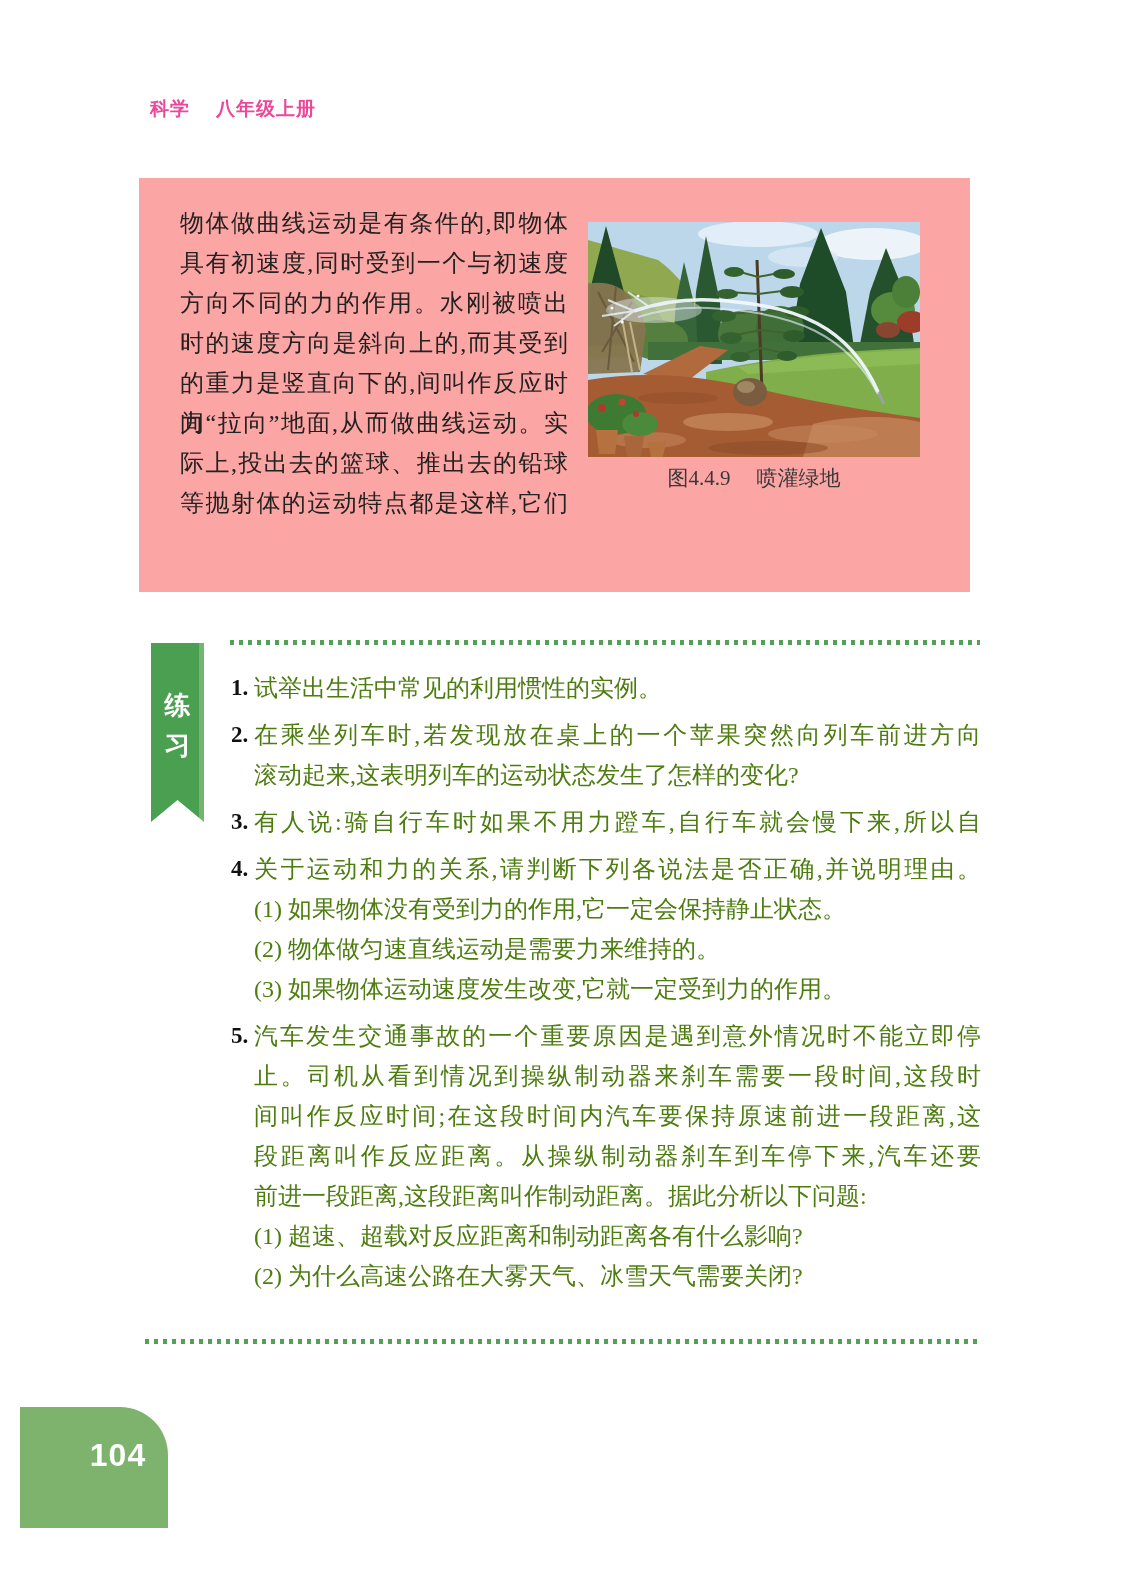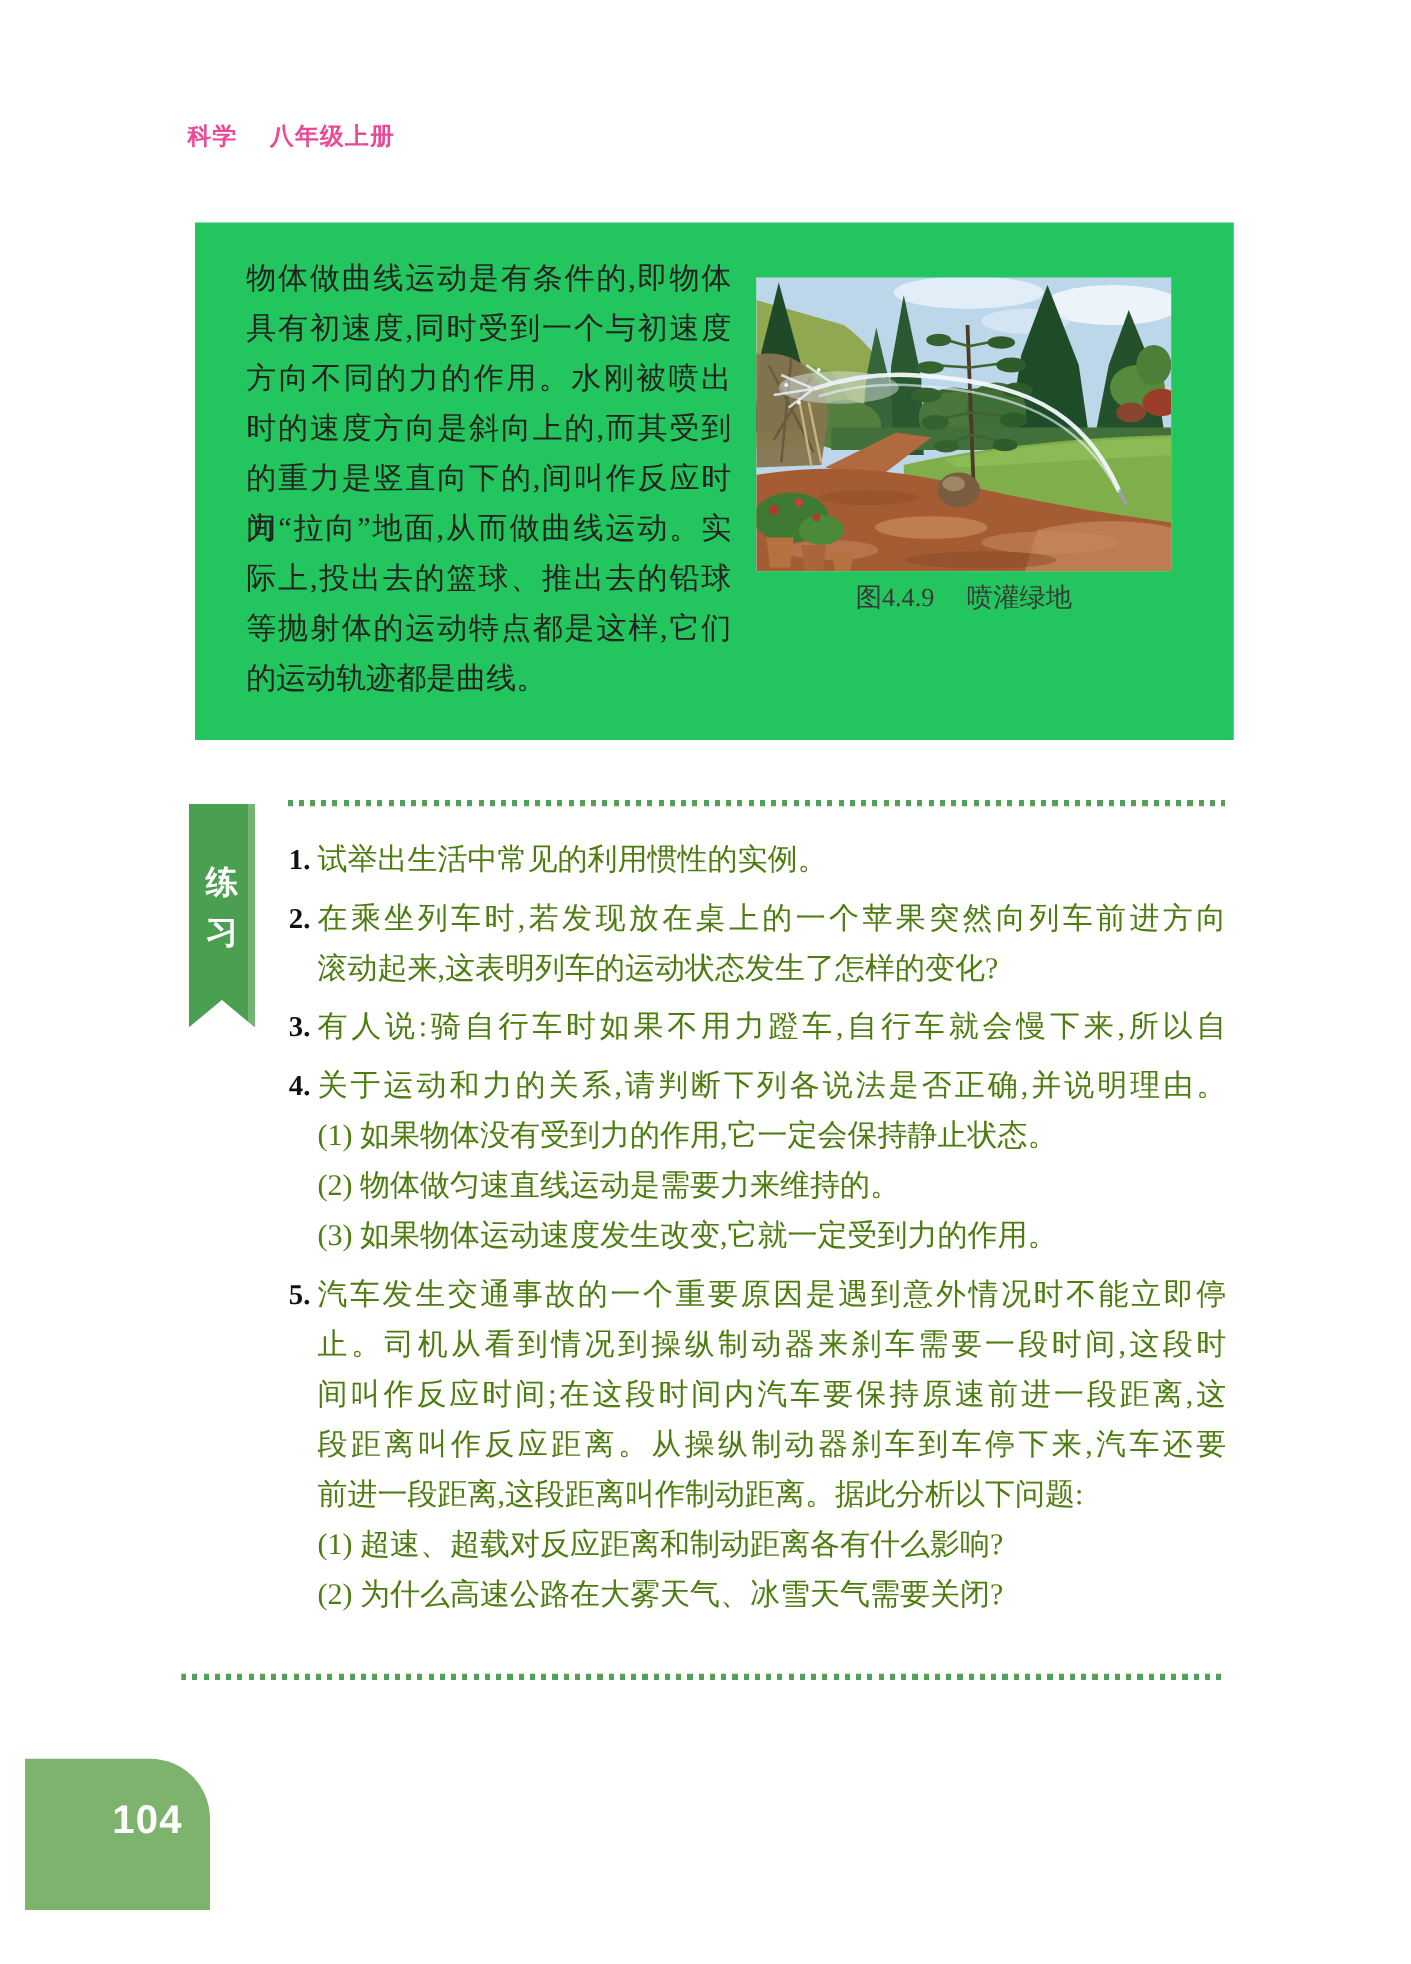--- a/index.html
+++ b/index.html
@@ -11,22 +11,22 @@
   }
   
   .book-header {
     position:absolute; left:150px; top:96px;
     font-family:"Liberation Sans","DejaVu Sans",sans-serif;
     font-weight:bold; font-size:19px; color:#ec4899; letter-spacing:1px;
   }
   .book-header .subject { margin-right:26px; }
   
   .reading-box {
-    position:absolute; left:156px; top:178px; width:831px; height:414px;
-    background:#22c55e;
+    position:absolute; left:139px; top:178px; width:831px; height:414px;
+    background:#fca5a5;
   }
   .reading-paragraph {
     position:absolute; left:41px; top:25px; width:388px;
     font-size:24px; line-height:40px; color:#242220;
   }
   .p-line { height:40px; white-space:nowrap; }
   .p-line.fill { text-align:justify; text-align-last:justify; text-justify:inter-character; white-space:normal; }
   .photo-frame {
     position:absolute; left:449px; top:44px; width:332px; height:235px;
     overflow:hidden; background:#bcd6ea;
@@ -89,21 +89,20 @@
   <div class="reading-box">
     <div class="reading-paragraph">
       <div class="p-line fill">物体做曲线运动是有条件的,即物体</div>
       <div class="p-line fill">具有初速度,同时受到一个与初速度</div>
       <div class="p-line fill">方向不同的力的作用。水刚被喷出</div>
       <div class="p-line fill">时的速度方向是斜向上的,而其受到</div>
       <div class="p-line fill">的重力是竖直向下的,间叫作反应时间</div>
       <div class="p-line fill">力“拉向”地面,从而做曲线运动。实</div>
       <div class="p-line fill">际上,投出去的篮球、推出去的铅球</div>
       <div class="p-line fill">等抛射体的运动特点都是这样,它们</div>
-      <div class="p-line">的运动轨迹都是曲线。</div>
     </div>
 
     <div class="photo-frame">
       <svg width="332" height="235" viewBox="0 0 332 235" xmlns="http://www.w3.org/2000/svg">
         <g>
           <rect x="0" y="0" width="332" height="150" fill="#bcd6ea"></rect>
           <ellipse cx="285" cy="22" rx="55" ry="16" fill="#ecf4fa"></ellipse>
           <ellipse cx="170" cy="12" rx="60" ry="13" fill="#e2eef7"></ellipse>
           <ellipse cx="215" cy="35" rx="35" ry="10" fill="#d8e8f4" opacity="0.8"></ellipse>
         </g>

